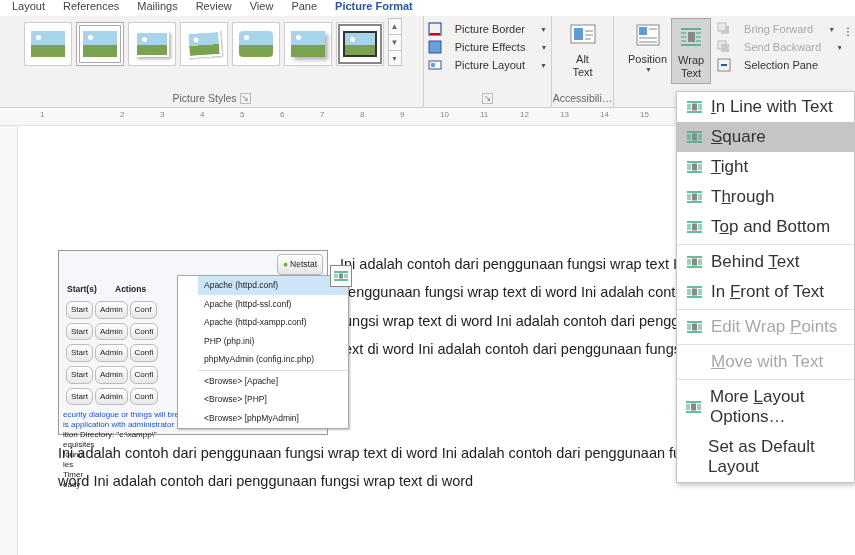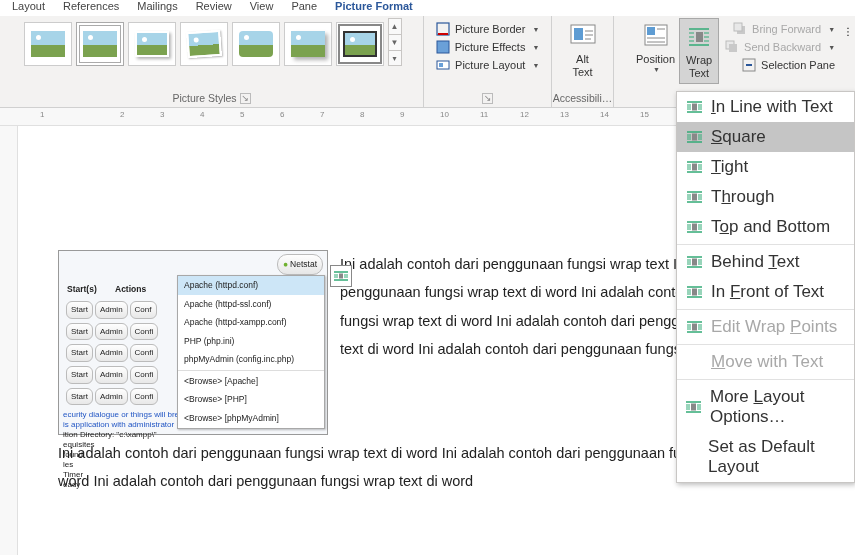--- a/index.html
+++ b/index.html
@@ -23,51 +23,51 @@
 .pic-style.f3 .pic-mini { border: 2px solid #fff; box-shadow: 2px 2px 3px rgba(0,0,0,.3); }
 .pic-style.f4 .pic-mini { transform: rotate(-4deg); box-shadow: 1px 1px 2px rgba(0,0,0,.3); border: 2px solid #fff; }
 .pic-style.f5 .pic-mini { border-radius: 4px; }
 .pic-style.f6 .pic-mini { box-shadow: 3px 3px 4px rgba(0,0,0,.3); }
 .styles-gallery { display: flex; align-items: flex-start; }
 .gallery-spin { width: 14px; display: flex; flex-direction: column; margin-left: 2px; }
 .gallery-spin div { height: 16px; border: 1px solid #c8c6c4; border-bottom: 0; display: flex; align-items: center; justify-content: center; font-size: 8px; color: #666; background: #f9f9f9; }
 .gallery-spin div:last-child { border-bottom: 1px solid #c8c6c4; }
 
 .mini-list { display: flex; flex-direction: column; gap: 0; padding: 2px 0; }
-.mini-item { display: flex; align-items: center; gap: 5px; font-size: 11px; color: #333; padding: 2px 2px; white-space: nowrap; justify-content: flex-end; }
+.mini-item { display: flex; align-items: center; gap: 13px; font-size: 11px; color: #333; padding: 2px 2px; white-space: nowrap; }
 .mini-icon { width: 14px; height: 14px; display: flex; align-items: center; justify-content: center; }
 .drop-caret { font-size: 7px; color: #555; margin-left: 2px; }
 
 .big-btn { display: flex; flex-direction: column; align-items: center; justify-content: flex-start; padding: 3px 4px 0 4px; font-size: 11px; color: #333; text-align: center; line-height: 1.15; gap: 2px; }
 .big-btn .icon-box { width: 30px; height: 30px; display: flex; align-items: center; justify-content: center; }
 .big-btn.active { background: #d4d4d4; border: 1px solid #a8a8a8; }
 
 .right-stub { position: absolute; right: 0; top: 16px; width: 14px; height: 92px; background: #f3f2f1; border-bottom: 1px solid #d0d0d0; }
 
 .ruler { height: 18px; background: #f8f8f8; border-bottom: 1px solid #e0e0e0; position: relative; font-size: 8px; color: #888; }
 .ruler .numbers { position: absolute; left: 40px; right: 0; top: 2px; display: flex; }
 .ruler .numbers span { width: 40px; text-align: left; }
 .left-ruler { position: absolute; left: 0; top: 126px; width: 18px; bottom: 0; background: #f8f8f8; border-right: 1px solid #e0e0e0; }
 
 .canvas { position: absolute; left: 22px; top: 140px; right: 0; bottom: 0; background: #fff; padding: 110px 40px 0 36px; font-family: Calibri, sans-serif; font-size: 14.5px; color: #222; line-height: 1.95; }
 .floated-img { float: left; width: 270px; height: 185px; margin: 0 12px 4px 0; border: 1px solid #999; background: #f5f7fa; font-size: 8px; position: relative; }
 .wrap-indicator { position: absolute; left: 330px; top: 265px; width: 22px; height: 22px; border: 1px solid #888; background: #fff; display: flex; align-items: center; justify-content: center; }
 
 
 .xhdr { display: flex; justify-content: flex-end; padding: 3px 4px; }
-.xbtn { border: 1px solid #bbb; padding: 1px 5px; font-size: 8.5px; margin-left: 2px; background: #f4f4f4; border-radius: 10px; }
+.xbtn { border: 1px solid #bbb; padding: 1px 5px; font-size: 8.5px; margin-left: 2px; background: #f4f4f4; border-radius: 4px; }
 .xbtn.ns { background: linear-gradient(#fefefe,#e6e6e6); }
 .xbtn.ns::before { content: "●"; color: #6fb12f; margin-right: 2px; }
 .xcols { display: flex; font-size: 8.5px; }
 .xc-l { width: 104px; padding-left: 4px; }
 .xc-l th { text-align: left; font-weight: bold; padding: 1px 2px; }
 .xc-l td { padding: 0; }
 .xc-l .b { display: inline-block; border: 1px solid #bbb; border-radius: 6px; padding: 0 4px; margin: 1px 1px; font-size: 8px; background: linear-gradient(#fefefe,#e8e8e8); }
 .arrow { position: absolute; left: 158px; top: 16px; color: #c00; font-size: 16px; transform: rotate(40deg); }
-.ctxmenu { position: absolute; left: 118px; top: 24px; width: 148px; background: #fff; border: 1px solid #a8a8a8; box-shadow: 1px 1px 2px rgba(0,0,0,.25); }
+.ctxmenu { position: absolute; left: 118px; top: 24px; width: 172px; background: #fff; border: 1px solid #a8a8a8; box-shadow: 1px 1px 2px rgba(0,0,0,.25); padding-left: 20px; }
 .ctxmenu div { padding: 1px 6px; font-size: 8.5px; }
 .ctxmenu div.sel { background: #cde6f7; }
 .ctxmenu hr { border: 0; border-top: 1px solid #ddd; margin: 1px 0; }
 .logtext { font-size: 8px; padding: 2px 4px; line-height: 1.25; }
 .logtext .blue { color: #2256c4; }
 .bbccdc { position: absolute; right: 4px; top: 24px; font-size: 8.5px; }
 
 
 .dropdown { position: absolute; left: 676px; top: 91px; width: 179px; background: #fff; border: 1px solid #c8c6c4; box-shadow: 1px 2px 5px rgba(0,0,0,.25); z-index: 50; font-size: 17px; }
 .dd-item { display: flex; align-items: center; gap: 8px; padding: 5px 10px 5px 8px; color: #333; }

